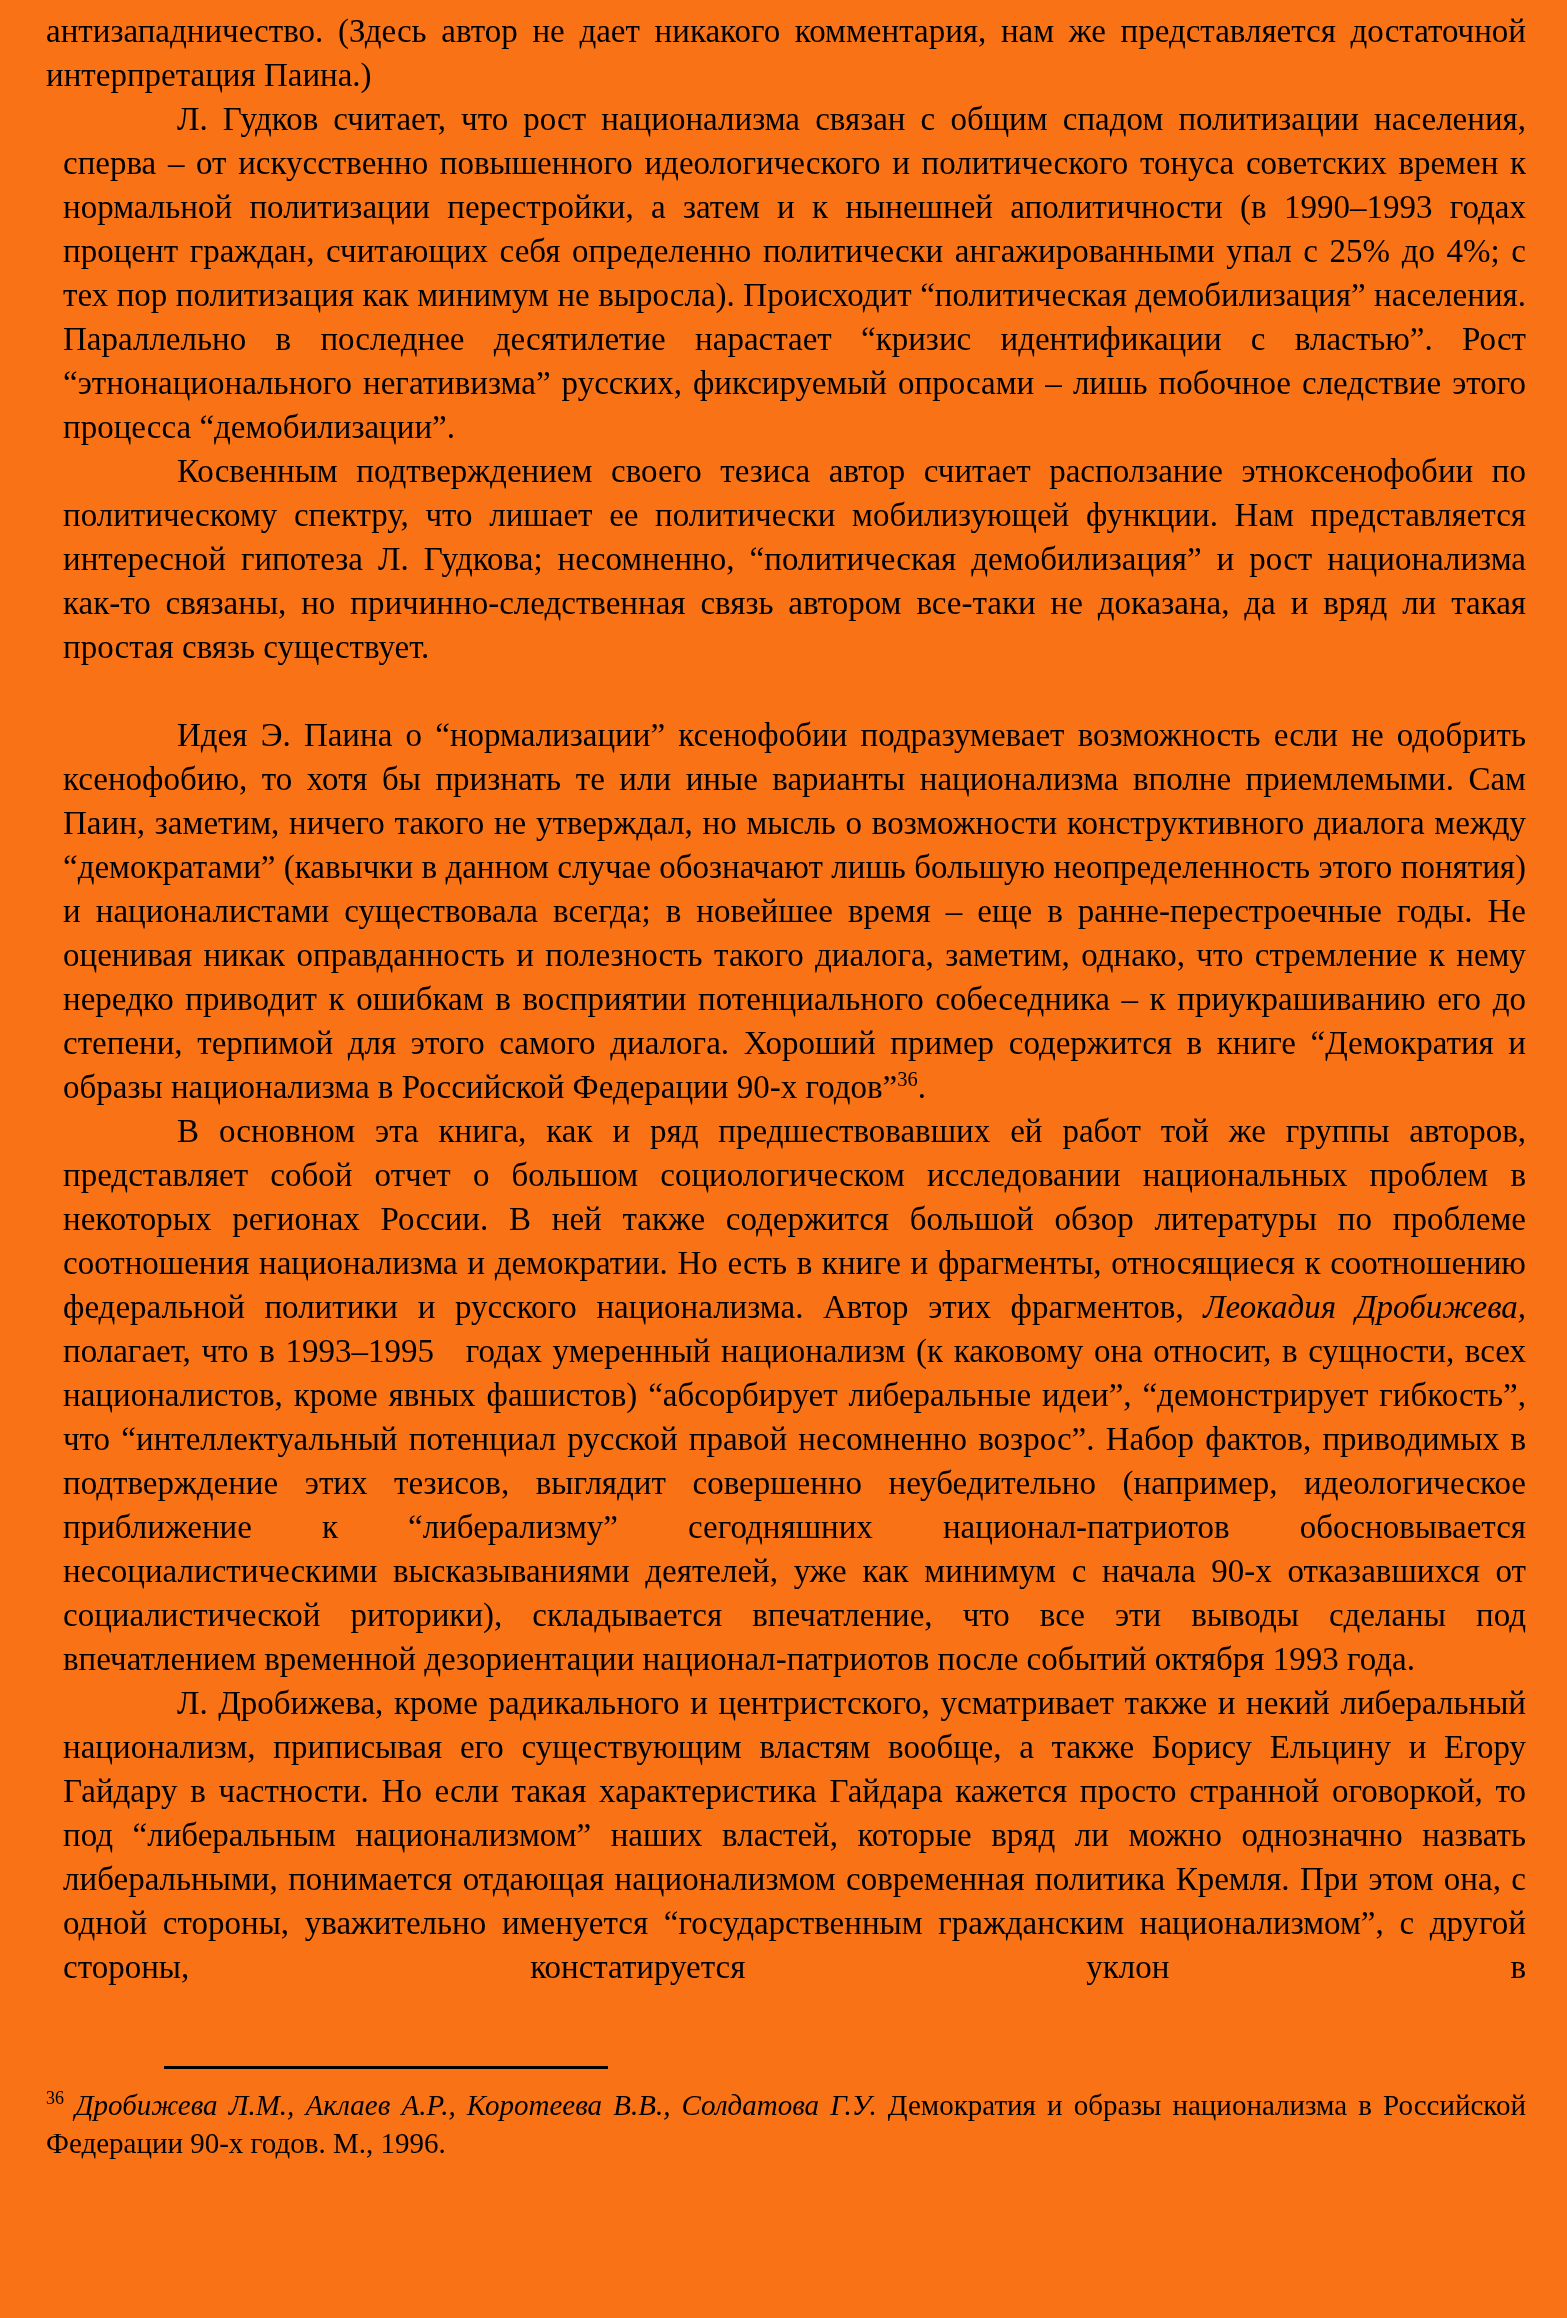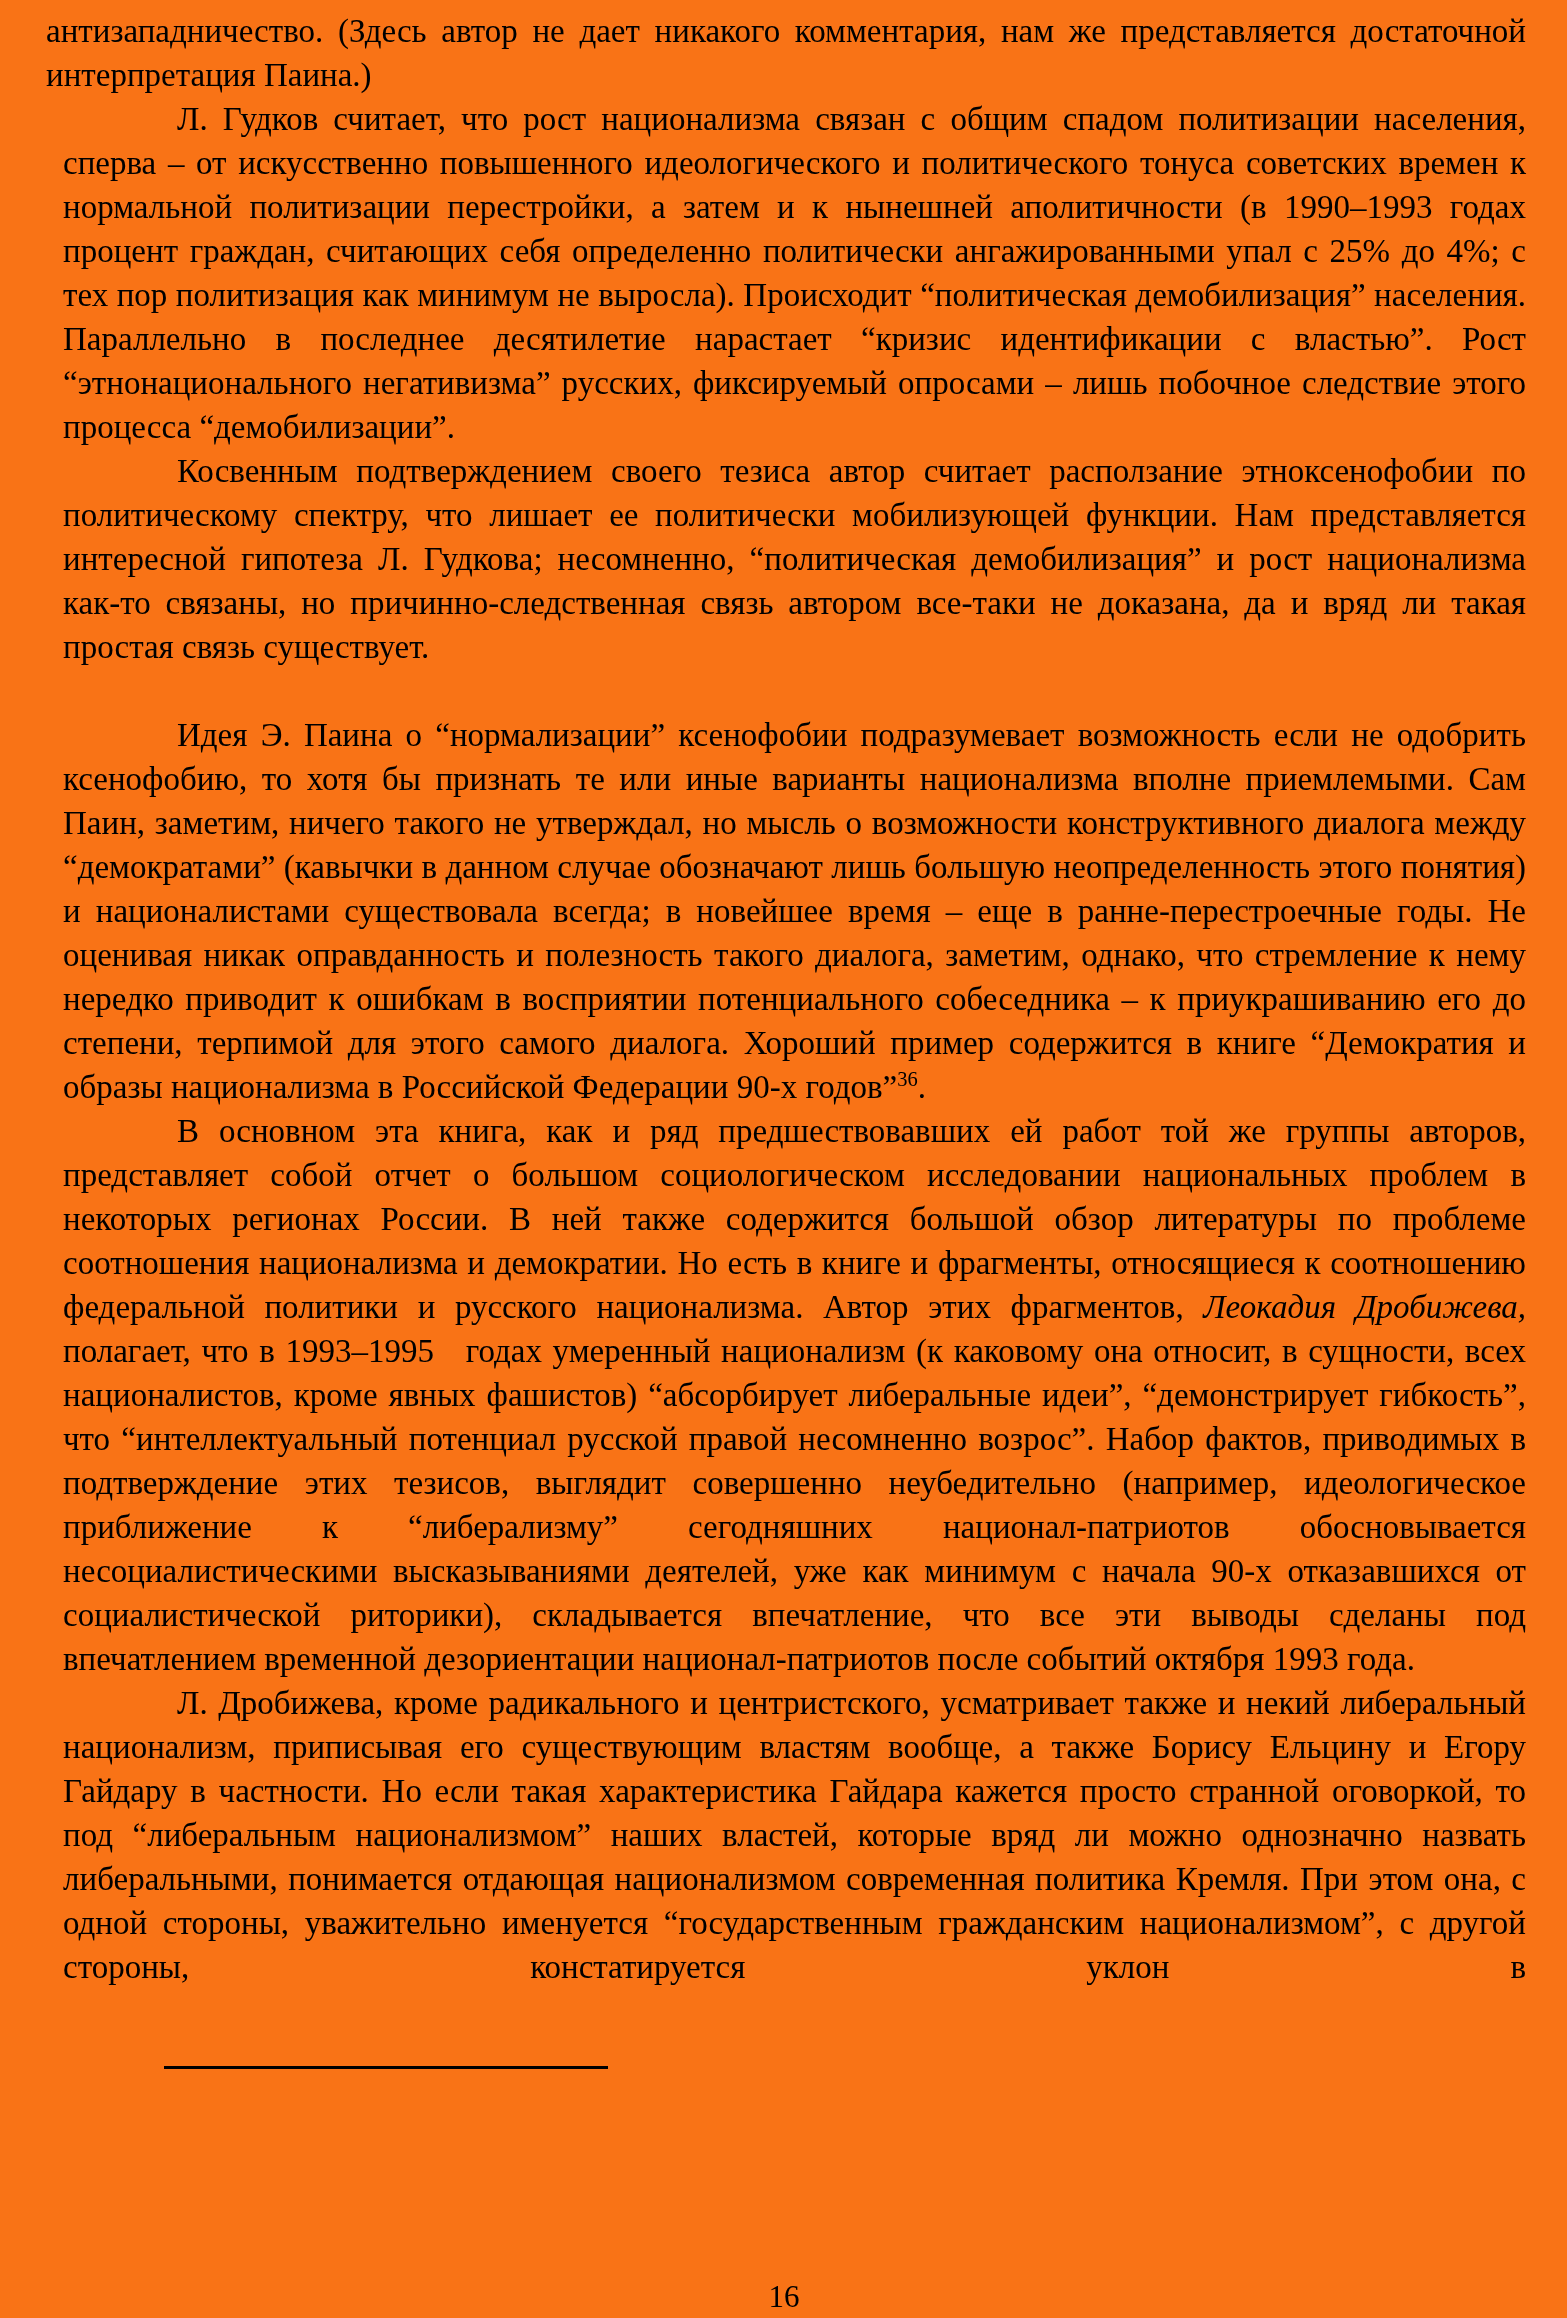--- a/index.html
+++ b/index.html
@@ -78,17 +78,17 @@
       <p class="indent"><span>Л. Гудков считает, что рост национализма связан с общим спадом политизации населения, сперва – от искусственно повышенного идеологического и политического тонуса советских времен к нормальной политизации перестройки, а затем и к нынешней аполитичности (в 1990–1993 годах процент граждан, считающих себя определенно политически ангажированными упал с 25% до 4%; с тех пор политизация как минимум не выросла). Происходит “политическая демобилизация” населения. Параллельно в последнее десятилетие нарастает “кризис идентификации с властью”. Рост “этнонационального негативизма” русских, фиксируемый опросами – лишь побочное следствие этого процесса “демобилизации”.</span></p>
       <p class="indent"><span>Косвенным подтверждением своего тезиса автор считает расползание этноксенофобии по политическому спектру, что лишает ее политически мобилизующей функции. Нам представляется интересной гипотеза Л. Гудкова; несомненно, “политическая демобилизация” и рост национализма как-то связаны, но причинно-следственная связь автором все-таки не доказана, да и вряд ли такая простая связь существует.</span></p>
       <div class="spacer"></div>
       <p class="indent"><span>Идея Э. Паина о “нормализации” ксенофобии подразумевает возможность если не одобрить ксенофобию, то хотя бы признать те или иные варианты национализма вполне приемлемыми. Сам Паин, заметим, ничего такого не утверждал, но мысль о возможности конструктивного диалога между “демократами” (кавычки в данном случае обозначают лишь большую неопределенность этого понятия) и националистами существовала всегда; в новейшее время – еще в ранне-перестроечные годы. Не оценивая никак оправданность и полезность такого диалога, заметим, однако, что стремление к нему нередко приводит к ошибкам в восприятии потенциального собеседника – к приукрашиванию его до степени, терпимой для этого самого диалога. Хороший пример содержится в книге “Демократия и образы национализма в Российской Федерации 90-х годов”</span><sup>36</sup><span>.</span></p>
       <p class="indent"><span>В основном эта книга, как и ряд предшествовавших ей работ той же группы авторов, представляет собой отчет о большом социологическом исследовании национальных проблем в некоторых регионах России. В ней также содержится большой обзор литературы по проблеме соотношения национализма и демократии. Но есть в книге и фрагменты, относящиеся к соотношению федеральной политики и русского национализма. Автор этих фрагментов, </span><i>Леокадия Дробижева,</i><span> полагает, что в 1993–1995&nbsp;&nbsp; годах умеренный национализм (к каковому она относит, в сущности, всех националистов, кроме явных фашистов) “абсорбирует либеральные идеи”, “демонстрирует гибкость”, что “интеллектуальный потенциал русской правой несомненно возрос”. Набор фактов, приводимых в подтверждение этих тезисов, выглядит совершенно неубедительно (например, идеологическое приближение к “либерализму” сегодняшних национал-патриотов обосновывается несоциалистическими высказываниями деятелей, уже как минимум с начала 90-х отказавшихся от социалистической риторики), складывается впечатление, что все эти выводы сделаны под впечатлением временной дезориентации национал-патриотов после событий октября 1993 года.</span></p>
       <p class="indent continues"><span>Л. Дробижева, кроме радикального и центристского, усматривает также и некий либеральный национализм, приписывая его существующим властям вообще, а также Борису Ельцину и Егору Гайдару в частности. Но если такая характеристика Гайдара кажется просто странной оговоркой, то под “либеральным национализмом” наших властей, которые вряд ли можно однозначно назвать либеральными, понимается отдающая национализмом современная политика Кремля. При этом она, с одной стороны, уважительно именуется “государственным гражданским национализмом”, с другой стороны, констатируется уклон в</span></p>
     </div>
 
   <hr class="footnote-sep">
 
+  <div class="footnote"><sup>36</sup><i> Дробижева Л.М., Аклаев А.Р., Коротеева В.В., Солдатова Г.У.</i><span> Демократия и образы национализма в Российской Федерации 90-х годов. М., 1996.</span></div>
 
-  <div class="page-number">16</div>
 
 </div>
 
 
 </body></html>

